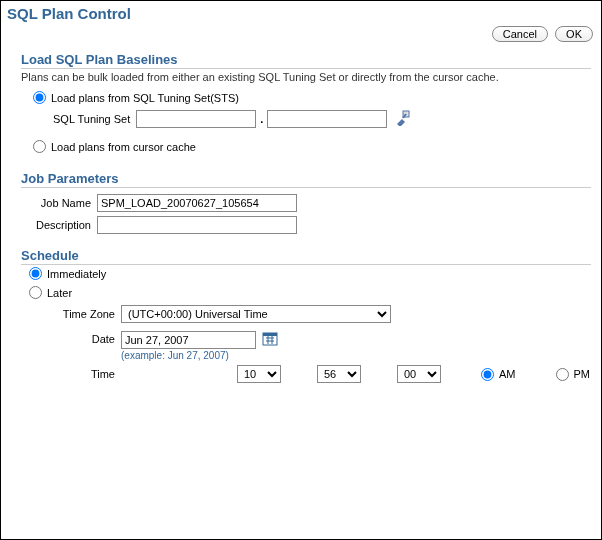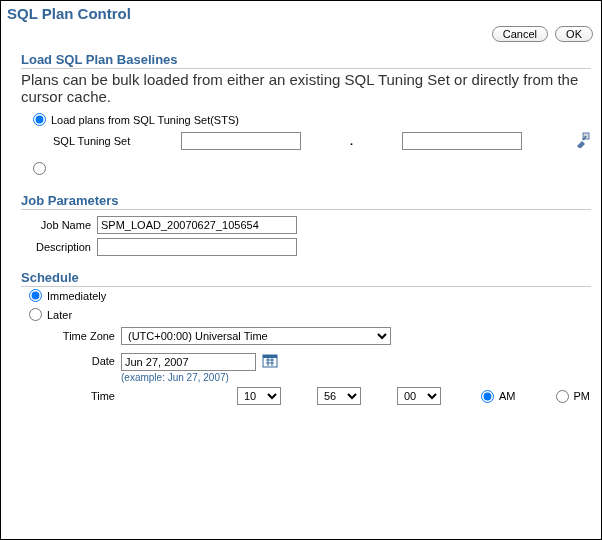--- a/index.html
+++ b/index.html
@@ -41,21 +41,21 @@
   .section-header {
     color: #336699;
     font-size: 13px;
     font-weight: bold;
     margin-top: 6px;
     margin-bottom: 2px;
     border-bottom: 1px solid #ccc;
     padding-bottom: 1px;
   }
   .help-text {
-    font-size: 15px;
+    font-size: 11px;
     color: #333;
     margin-bottom: 8px;
   }
   .row { display: flex; align-items: center; margin: 4px 0; }
   .radio-row { display: flex; align-items: center; margin: 6px 0 6px 12px; }
   input[type=radio] { margin: 0 5px 0 0; }
   .label-right { text-align: right; }
   .txt {
     border: 1px solid #888;
     background: #fff;
@@ -100,36 +100,37 @@
   <div class="content">
 
     <div class="section-header">Load SQL Plan Baselines</div>
     <div class="help-text">Plans can be bulk loaded from either an existing SQL Tuning Set or directly from the cursor cache.</div>
 
     <div class="radio-row">
       <input type="radio" name="loadsrc" checked="" style="">
       <span>Load plans from SQL Tuning Set(STS)</span>
     </div>
 
-    <div class="row" style="margin-left:32px;justify-content:space-between;">
+    <div class="row" style="margin-left:32px;">
       <span class="label-right" style="width:auto; margin-right:6px;">SQL Tuning Set</span>
       <input class="txt" style="width: 120px;" value="">
       <span class="sep-dot">.</span>
       <input class="txt" style="width: 120px;" value="">
       <span class="flashlight-icon">
         <svg class="flashlight-svg" viewBox="0 0 16 16">
             <path fill="#5577aa" d="M2 14 L7 9 L10 12 L5 17 Z"></path>
             <rect x="8" y="1" width="6" height="6" fill="#ddd" stroke="#5577aa"></rect>
             <line x1="11" y1="4" x2="8" y2="8" stroke="#5577aa" stroke-width="2"></line>
           </svg>
       </span>
     </div>
 
     <div class="radio-row" style="margin-top:12px;">
       <input type="radio" name="loadsrc" style="">
+      <span>Load plans from cursor cache</span>
     </div>
 
 
     <div class="section-header" style="margin-top:18px;">Job Parameters</div>
 
     <div class="row" style="margin-top:6px;">
       <span class="label-right" style="width:70px; margin-right:6px;">Job Name</span>
       <input class="txt txt-lg" value="SPM_LOAD_20070627_105654" style="">
     </div>
     <div class="row">

